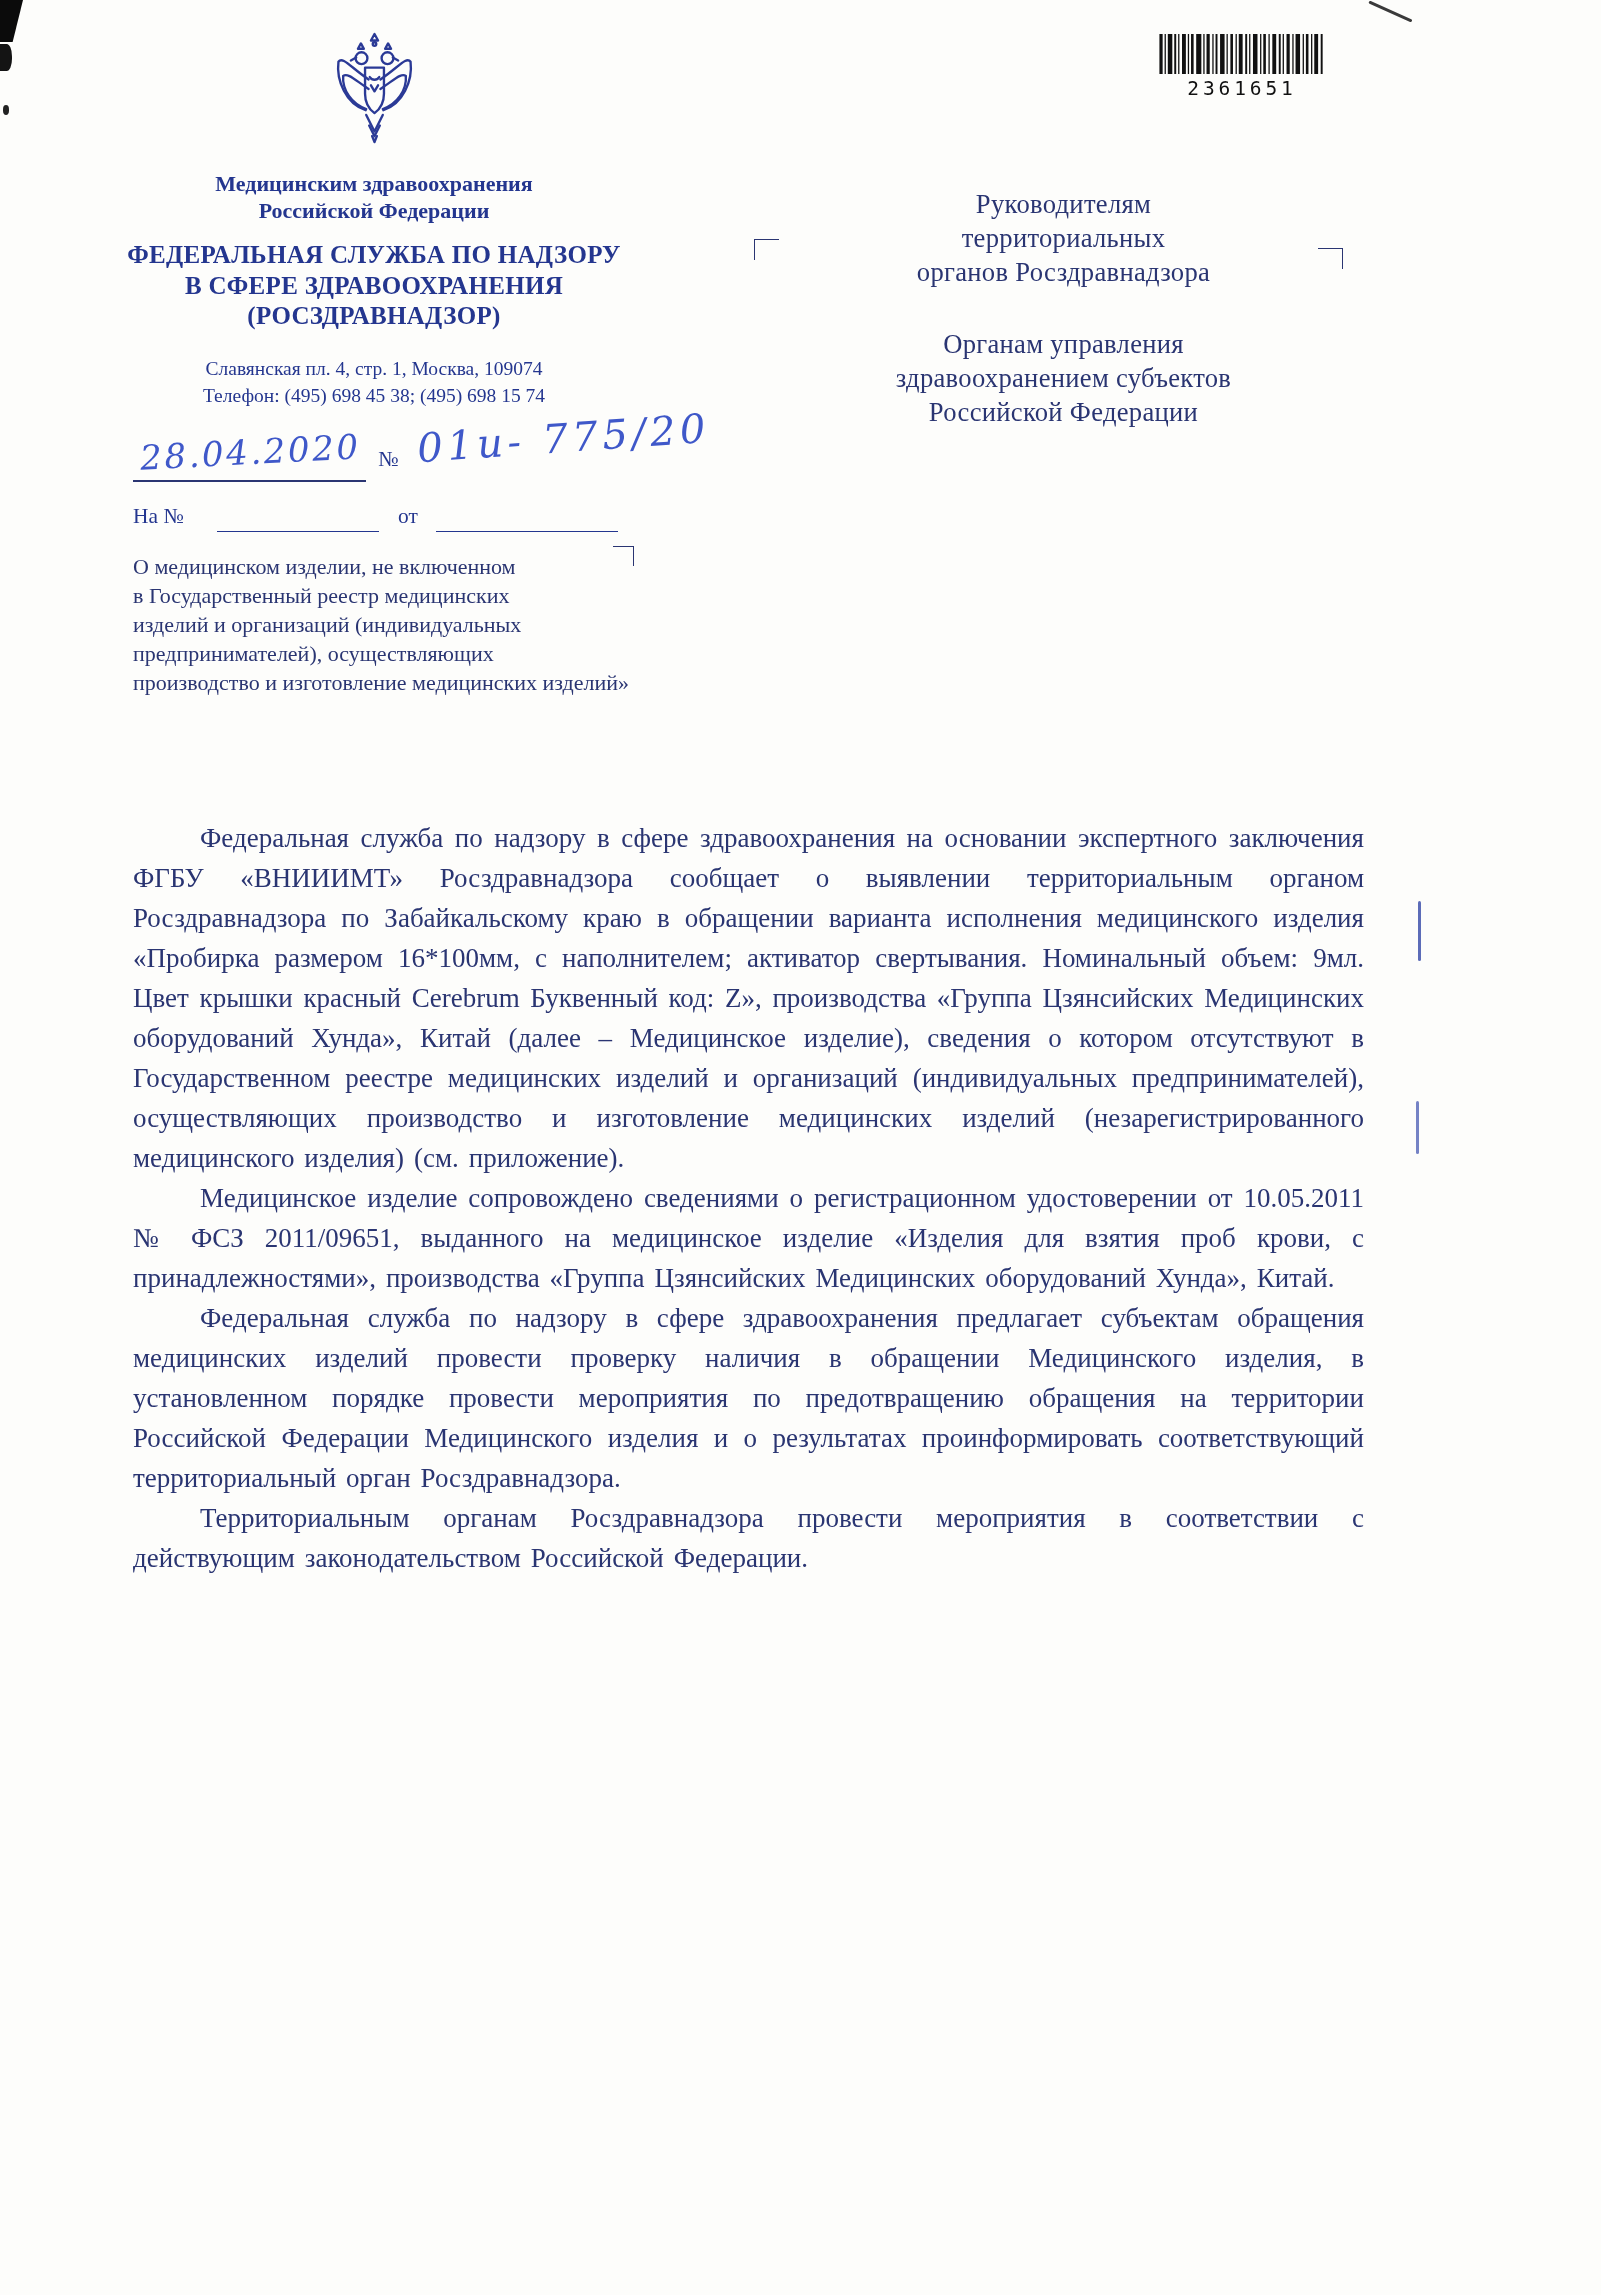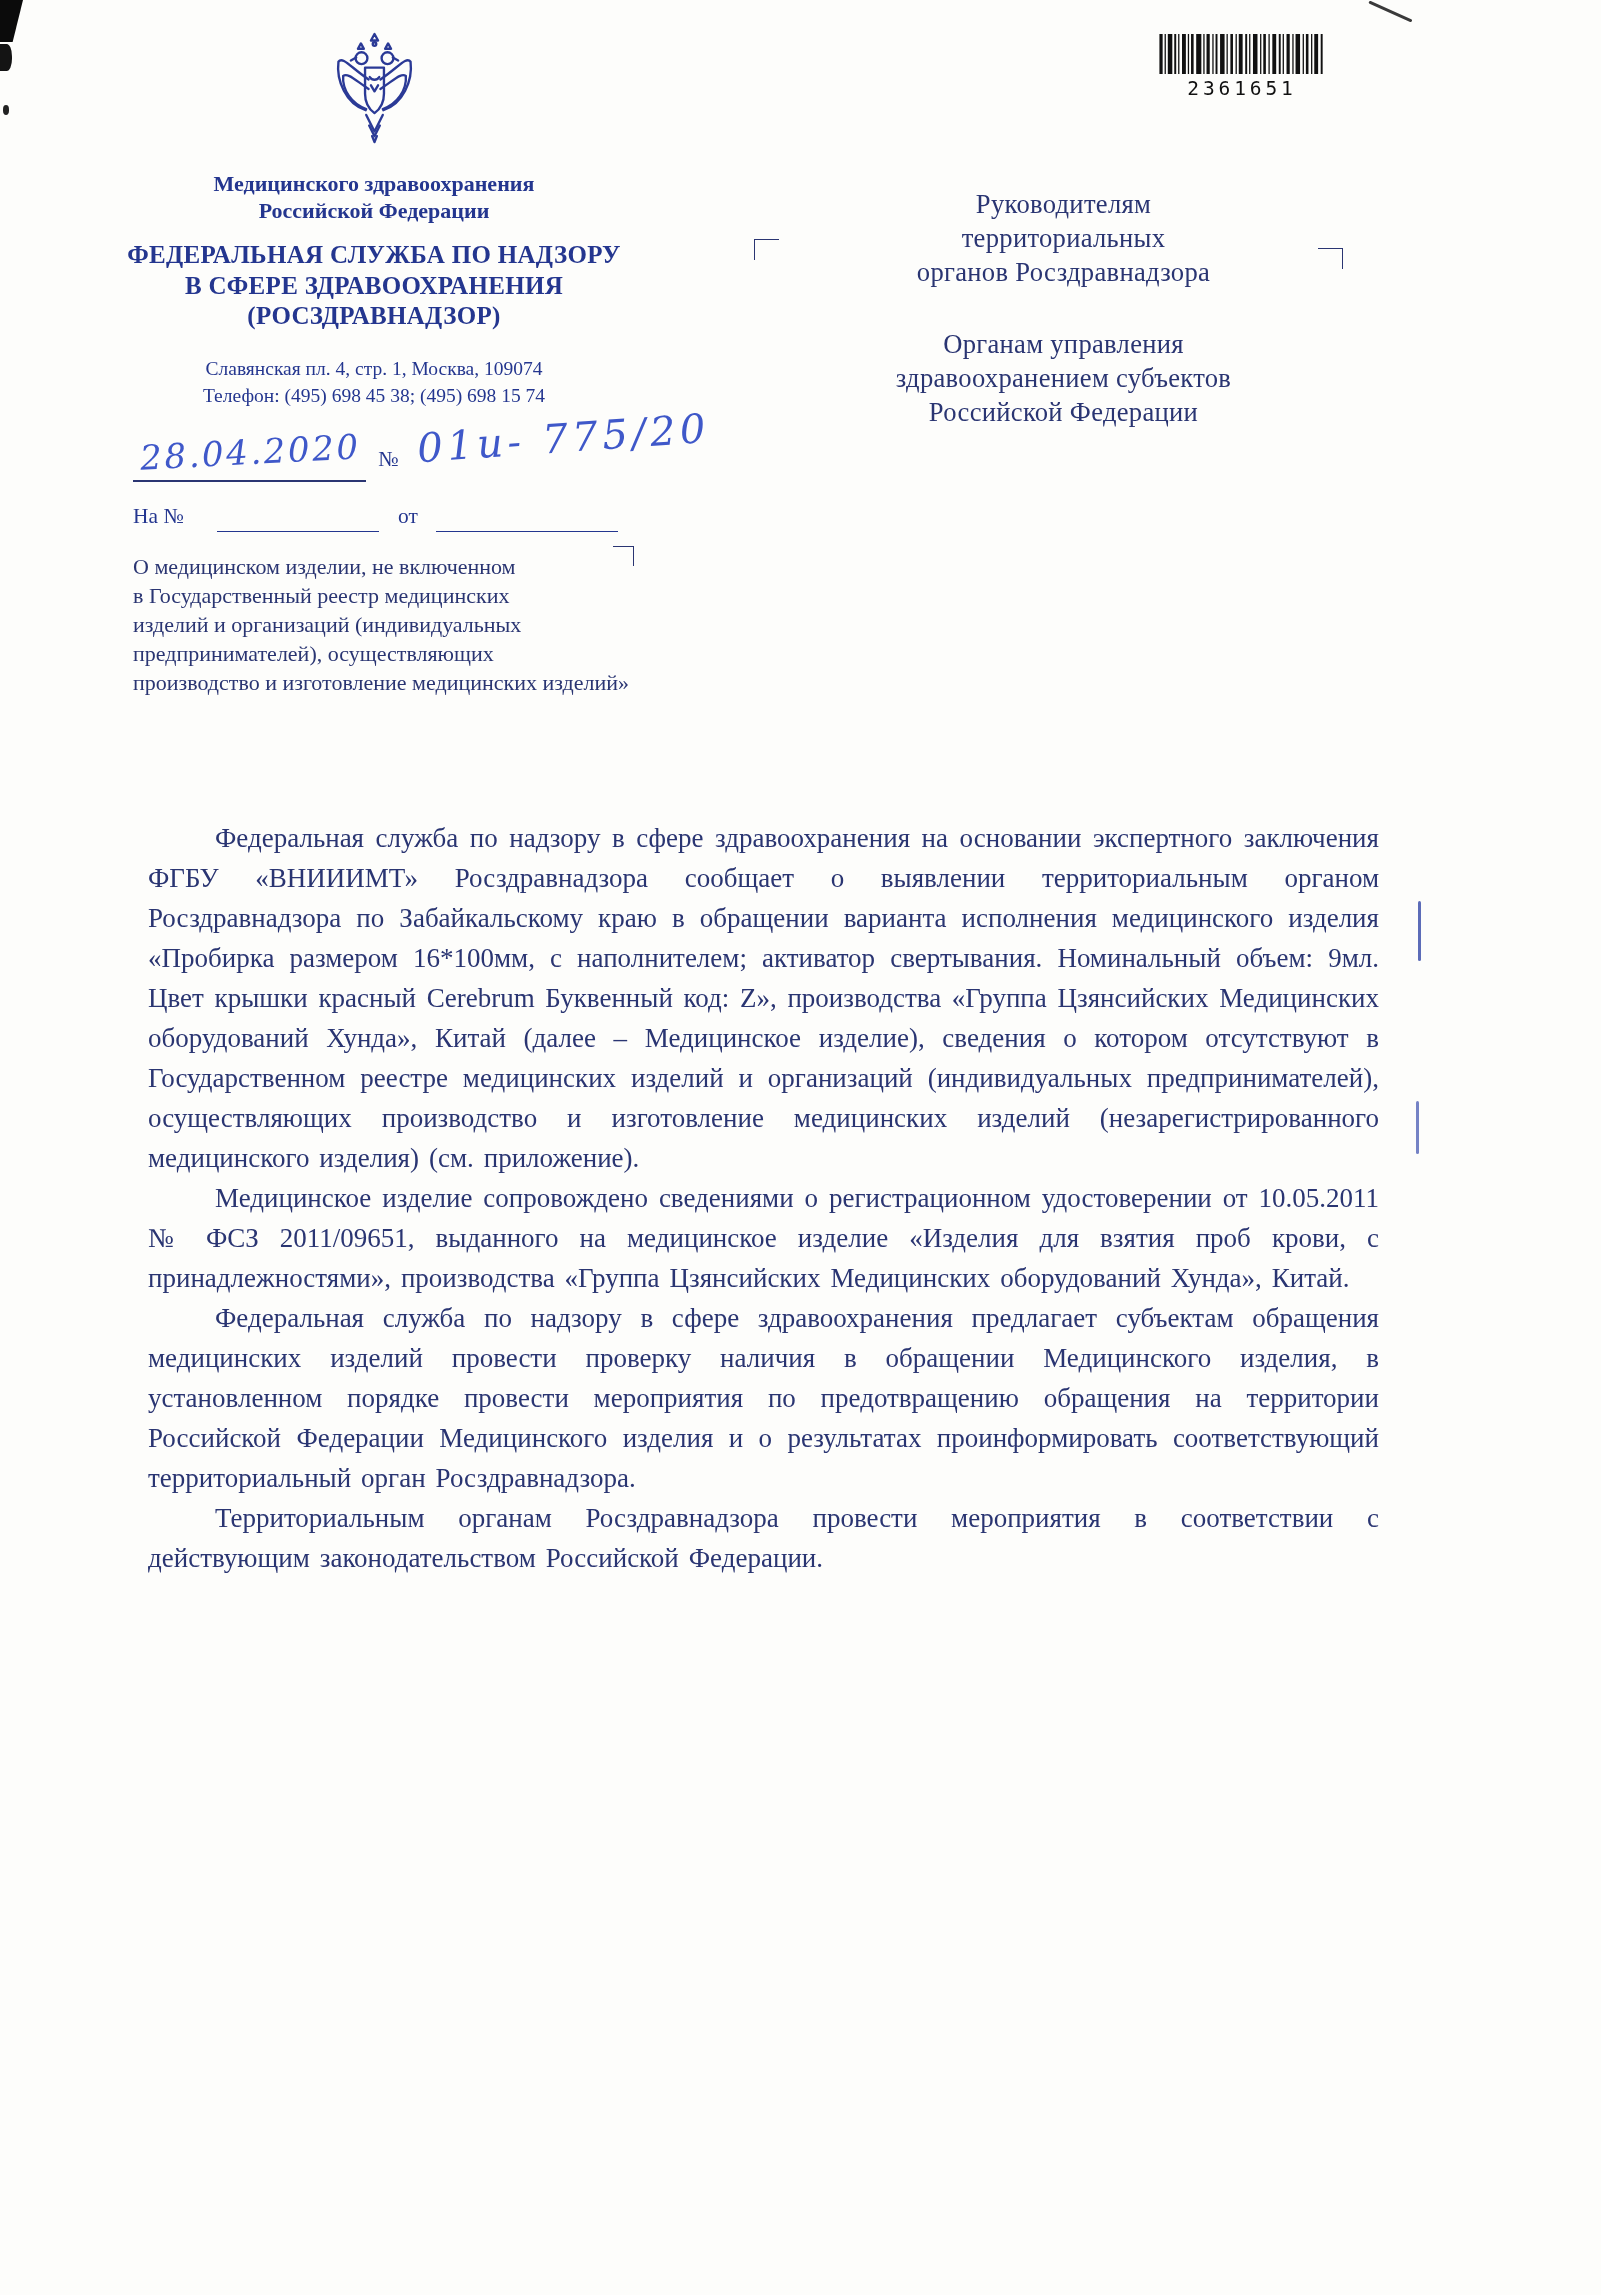--- a/index.html
+++ b/index.html
@@ -57,21 +57,21 @@
 
   
   .barcode-wrap { position:absolute; left:1159px; top:34px; width:166px; text-align:center; }
   .barcode-num { font-family:"DejaVu Sans Mono", monospace; font-size:19.5px; color:var(--barcode-black,#111); letter-spacing:3.9px; margin-top:1.3px; }
 
   
   .recipients { position:absolute; left:775px; top:187px; width:577px; text-align:center; }
   .recipient-block { font-size:26.6px; line-height:1.28; white-space:pre-line; margin-bottom:38px; letter-spacing:0.3px; }
 
   
-  .body-text { position:absolute; left:148px; top:818px; width:1231px; }
+  .body-text { position:absolute; left:133px; top:818px; width:1231px; }
   .body-para { font-size:27px; line-height:40px; text-align:justify; text-indent:67px;
                word-spacing:3.2px; color:var(--ink-navy,#2a3572); }
 </style>
 </head>
 <body>
 
 <div class="page">
 
   <div class="blob1"></div>
   <div class="blob2"></div>
@@ -101,21 +101,21 @@
 
         <path d="M54 62 h32 v44 c0 16 -8 27 -16 33 c-8 -6 -16 -17 -16 -33 z"></path>
         <path d="M62 78 c4 6 12 6 16 0"></path>
         <path d="M64 92 l6 10 6 -10"></path>
 
         <path d="M56 142 l14 28 14 -28"></path>
         <path d="M61 160 l9 18 9 -18"></path>
         <path d="M66 178 l4 10 4 -10"></path>
       </g>
     </svg>
-    <div class="ministry">Медицинского здравоохранения
+    <div class="ministry">Медицинским здравоохранения
 Российской Федерации</div>
     <div class="service">ФЕДЕРАЛЬНАЯ СЛУЖБА ПО НАДЗОРУ
 В СФЕРЕ ЗДРАВООХРАНЕНИЯ
 (РОСЗДРАВНАДЗОР)</div>
     <div class="addr">Славянская пл. 4, стр. 1, Москва, 109074</div>
     <div class="phone">Телефон: (495) 698 45 38; (495) 698 15 74</div>
   </div>
 
   <div class="ref-row">
     <span class="hand hand-date">28.04.2020</span>

